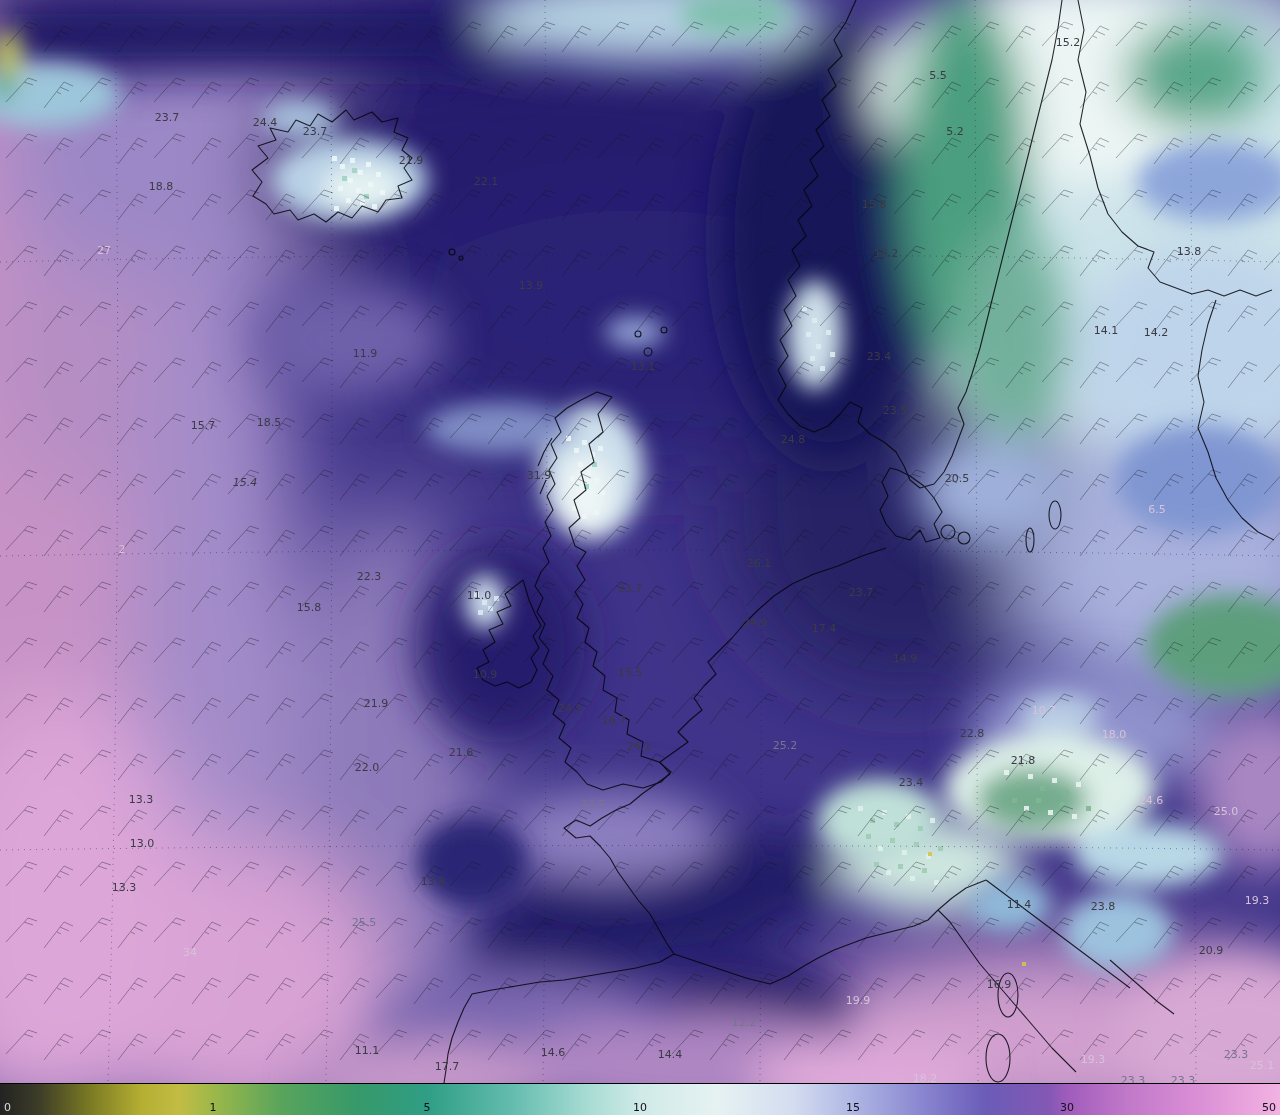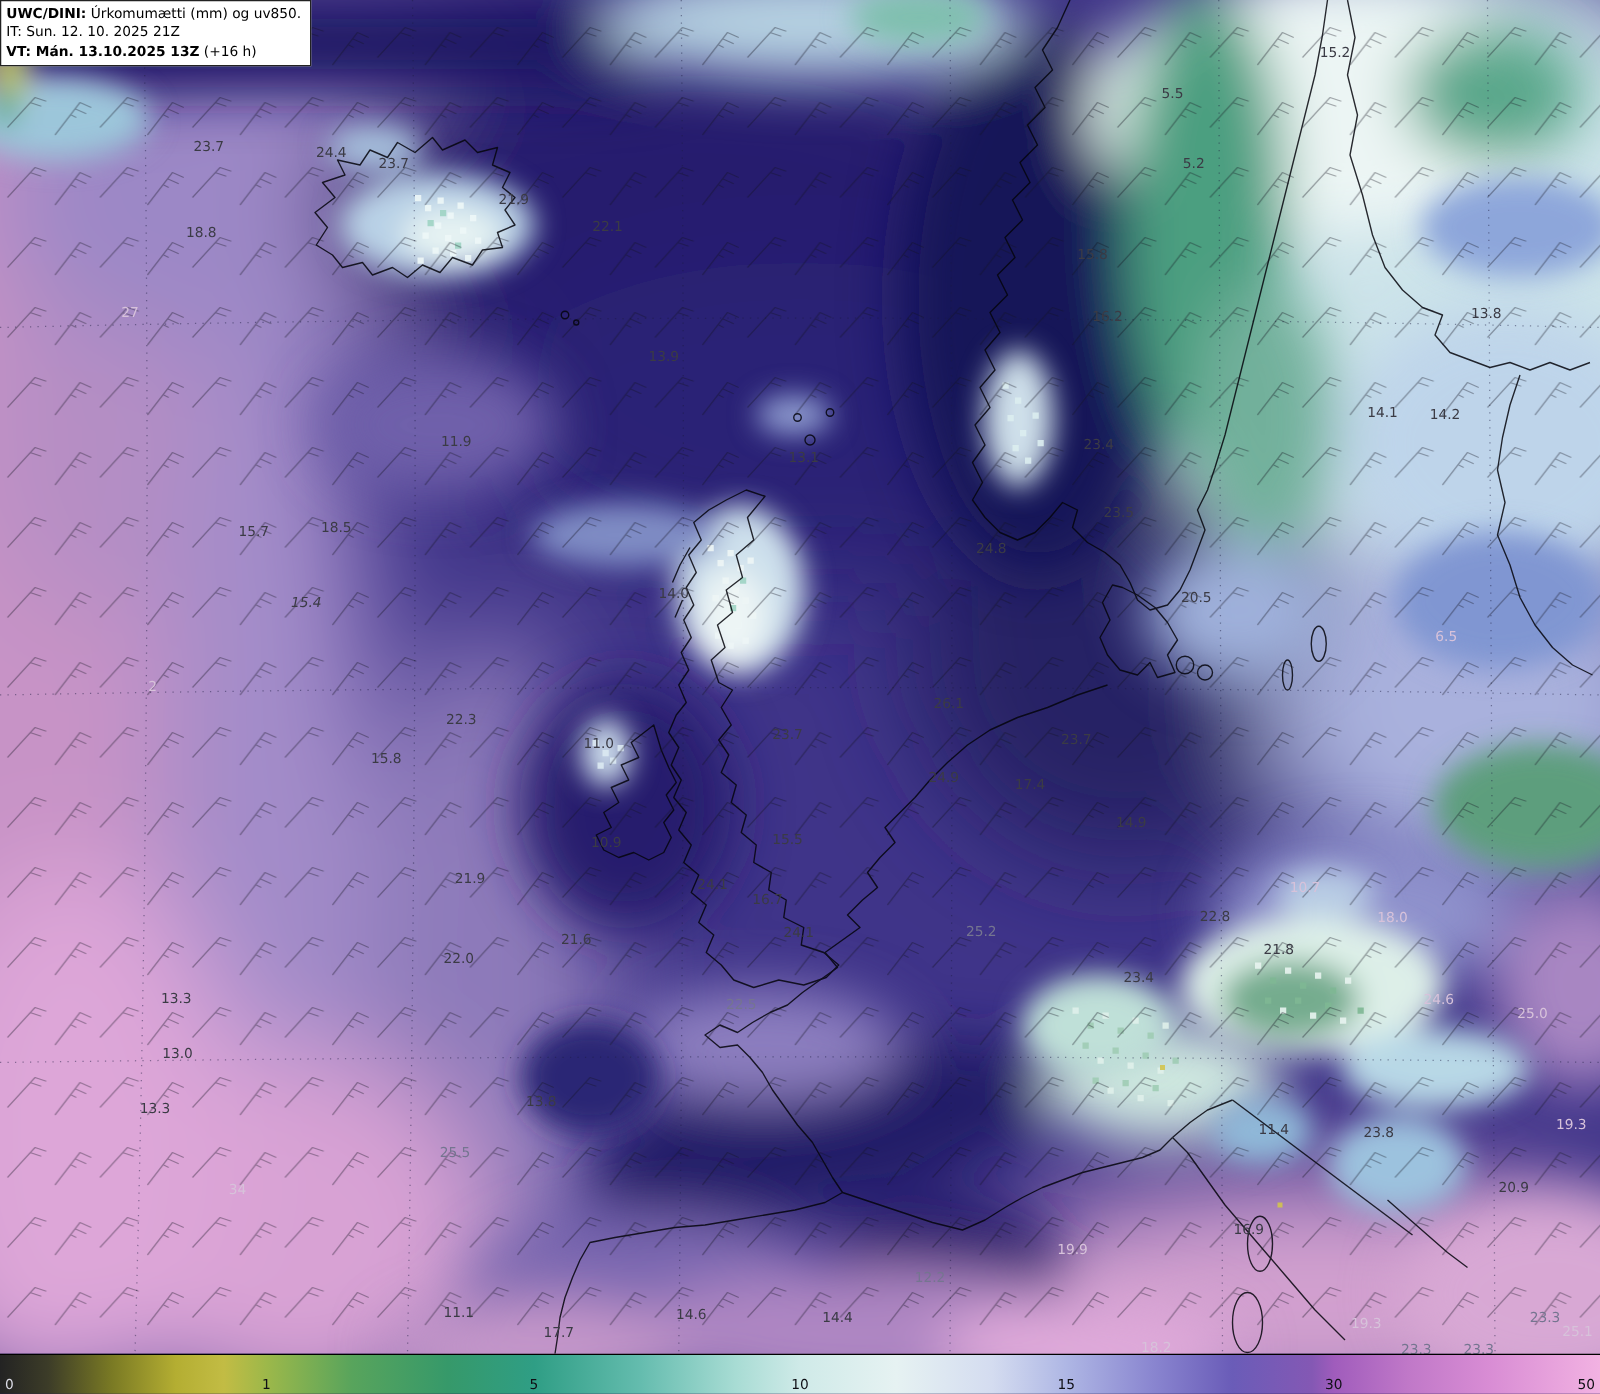--- a/index.html
+++ b/index.html
@@ -299,21 +299,21 @@
         <span class="vlabel tone-d" style="left: 531px; top: 285px;">13.9</span>
         <span class="vlabel tone-d" style="left: 1106px; top: 330px;">14.1</span>
         <span class="vlabel tone-d" style="left: 1156px; top: 332px;">14.2</span>
         <span class="vlabel tone-d" style="left: 365px; top: 353px;">11.9</span>
         <span class="vlabel tone-d" style="left: 879px; top: 356px;">23.4</span>
         <span class="vlabel tone-d" style="left: 643px; top: 366px;">13.1</span>
         <span class="vlabel tone-d" style="left: 867px; top: 410px; margin-left: 28px;">23.5</span>
         <span class="vlabel tone-d" style="left: 203px; top: 425px;">15.7</span>
         <span class="vlabel tone-d" style="left: 269px; top: 422px;">18.5</span>
         <span class="vlabel tone-d" style="left: 793px; top: 439px;">24.8</span>
-        <span class="vlabel tone-d" style="left: 539px; top: 475px;">14.0</span>
+        <span class="vlabel tone-d" style="left: 539px; top: 475px;">31.9</span>
         <span class="vlabel tone-d" style="left: 957px; top: 478px;">20.5</span>
         <span class="vlabel tone-d" style="left: 245px; top: 482px; font-style: italic;">15.4</span>
         <span class="vlabel tone-l" style="left: 1157px; top: 509px;">6.5</span>
         <span class="vlabel tone-l" style="left: 122px; top: 549px;">2</span>
         <span class="vlabel tone-d" style="left: 759px; top: 563px;">26.1</span>
         <span class="vlabel tone-d" style="left: 369px; top: 576px;">22.3</span>
         <span class="vlabel tone-d" style="left: 630px; top: 588px;">23.7</span>
         <span class="vlabel tone-d" style="left: 861px; top: 592px;">23.7</span>
         <span class="vlabel tone-d" style="left: 479px; top: 595px;">11.0</span>
         <span class="vlabel tone-d" style="left: 309px; top: 607px;">15.8</span>
@@ -356,25 +356,20 @@
         <span class="vlabel tone-d" style="left: 447px; top: 1066px;">17.7</span>
         <span class="vlabel tone-l" style="left: 1093px; top: 1059px;">19.3</span>
         <span class="vlabel tone-m" style="left: 1236px; top: 1054px;">23.3</span>
         <span class="vlabel tone-l" style="left: 1262px; top: 1065px;">25.1</span>
         <span class="vlabel tone-m" style="left: 1133px; top: 1080px;">23.3</span>
         <span class="vlabel tone-m" style="left: 1183px; top: 1080px;">23.3</span>
         <span class="vlabel tone-l" style="left: 925px; top: 1078px;">18.2</span>
       </div>
   </div>
 
-  <div id="title-box">
-    <div><span class="b">UWC/DINI:</span><span> Úrkomumætti (mm) og uv850.</span></div>
-    <div><span>IT:</span><span> Sun. 12. 10. 2025 21Z</span></div>
-    <div><span class="b">VT:</span><span class="b"> Mán. 13.10.2025 13Z</span><span> (+16 h)</span></div>
-  </div>
 
   <div id="colorbar">
     <div id="cb-grad" style="background: linear-gradient(90deg, rgb(35, 35, 35) 0%, rgb(60, 60, 40) 3%, rgb(122, 122, 36) 7%, rgb(180, 174, 50) 11%, rgb(194, 188, 68) 14%, rgb(156, 184, 74) 16.7%, rgb(88, 164, 92) 22%, rgb(54, 153, 106) 28%, rgb(47, 158, 133) 33.4%, rgb(100, 188, 174) 40%, rgb(168, 220, 212) 46%, rgb(207, 234, 232) 50%, rgb(230, 242, 242) 56%, rgb(212, 220, 240) 62%, rgb(174, 182, 228) 66.7%, rgb(138, 134, 208) 72%, rgb(106, 92, 184) 77%, rgb(132, 88, 180) 82%, rgb(160, 92, 188) 83.4%, rgb(192, 120, 200) 88%, rgb(216, 140, 212) 93%, rgb(242, 178, 226) 100%);"></div>
     <div id="cb-ticks">
         <span class="cb-tick" style="left: 4px; color: rgb(220, 220, 230);">0</span>
         <span class="cb-tick" style="left: 213px; transform: translateX(-50%); color: rgb(16, 16, 22);">1</span>
         <span class="cb-tick" style="left: 427px; transform: translateX(-50%); color: rgb(16, 16, 22);">5</span>
         <span class="cb-tick" style="left: 640px; transform: translateX(-50%); color: rgb(16, 16, 22);">10</span>
         <span class="cb-tick" style="left: 853px; transform: translateX(-50%); color: rgb(16, 16, 22);">15</span>
         <span class="cb-tick" style="left: 1067px; transform: translateX(-50%); color: rgb(16, 16, 22);">30</span>

